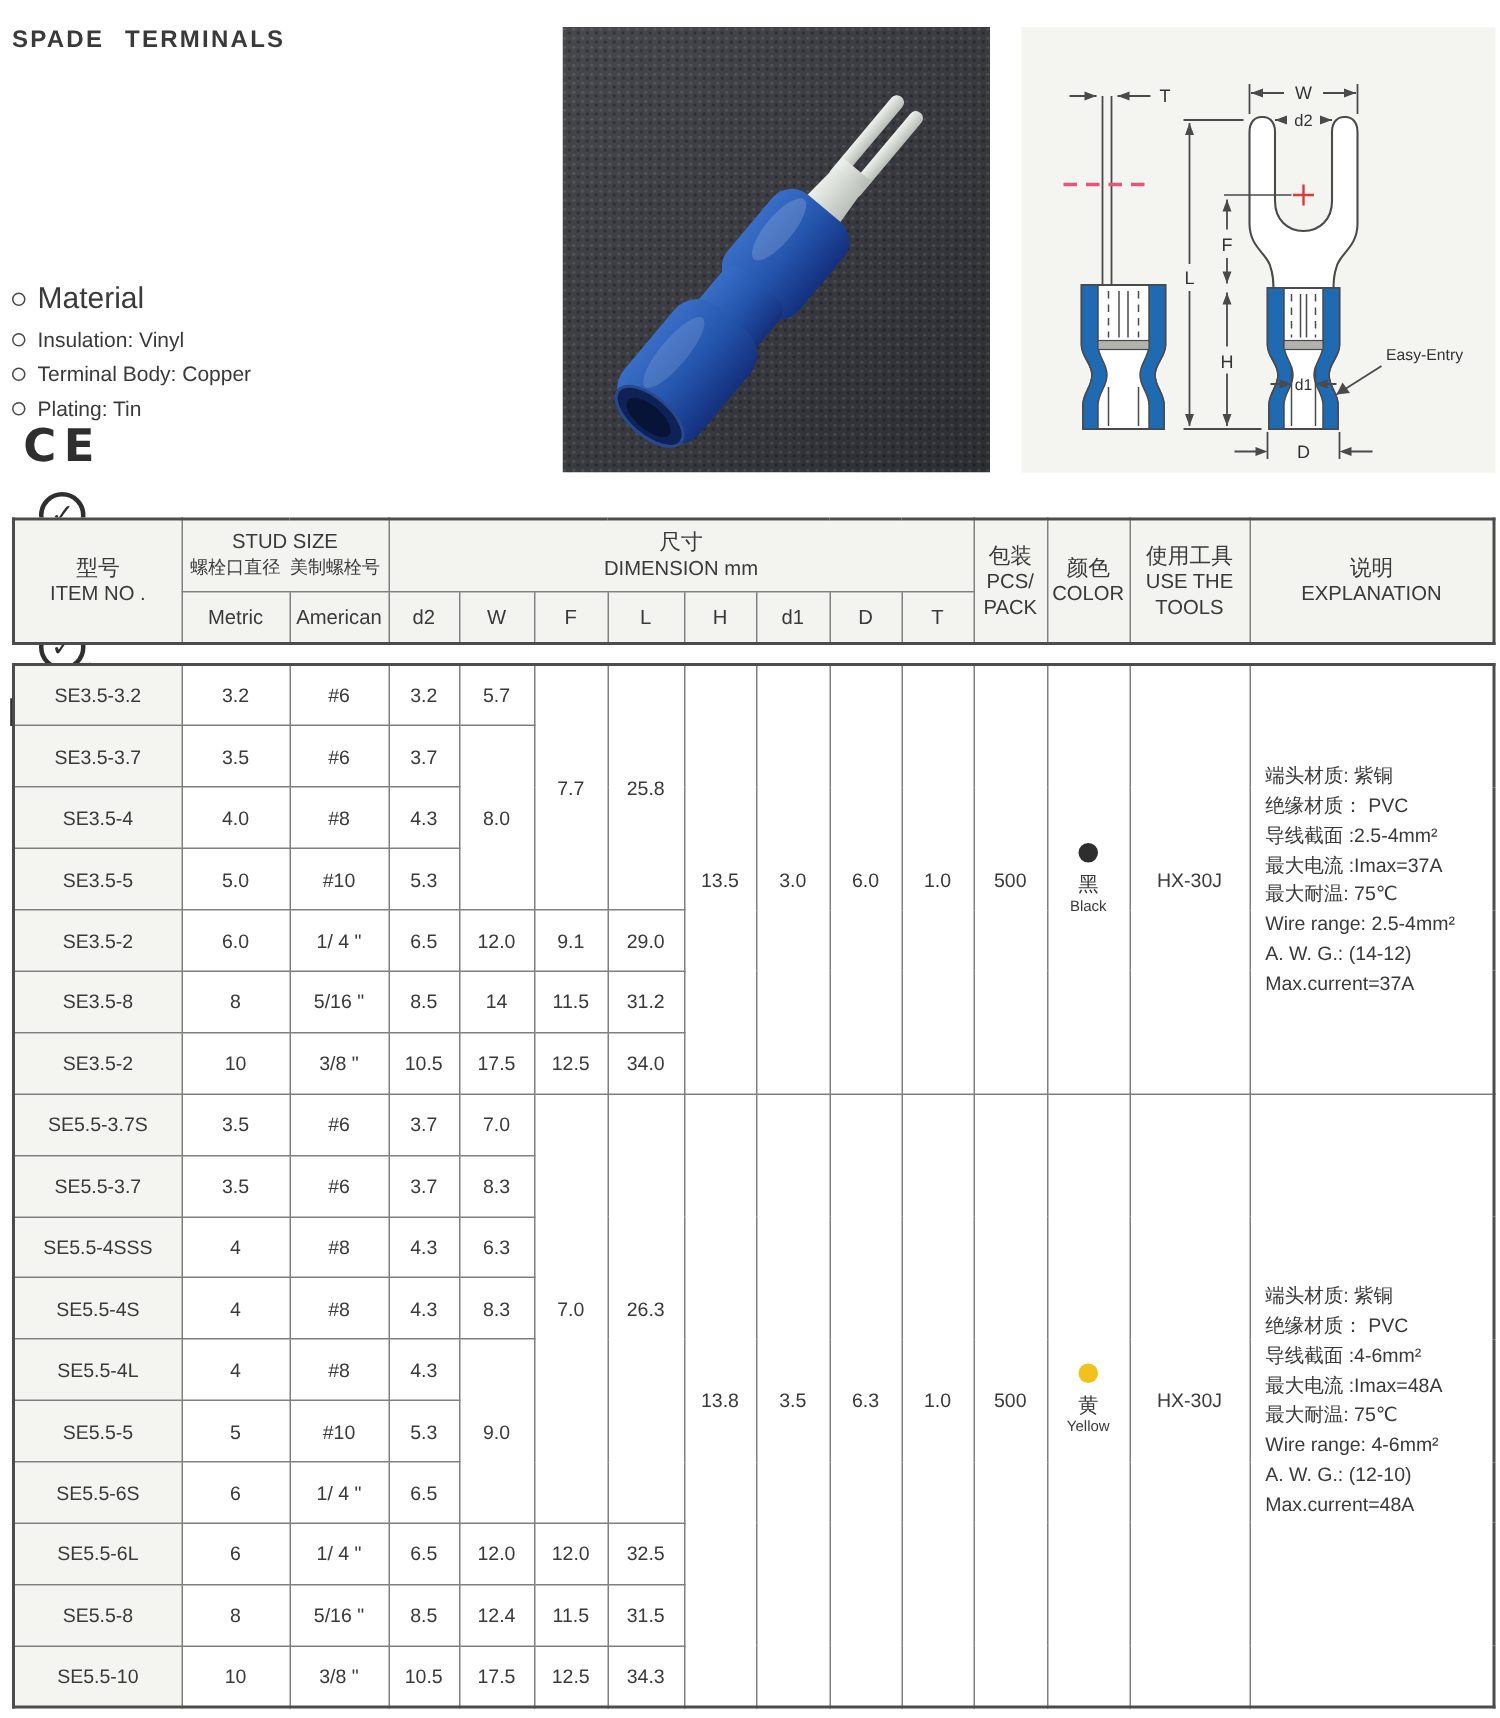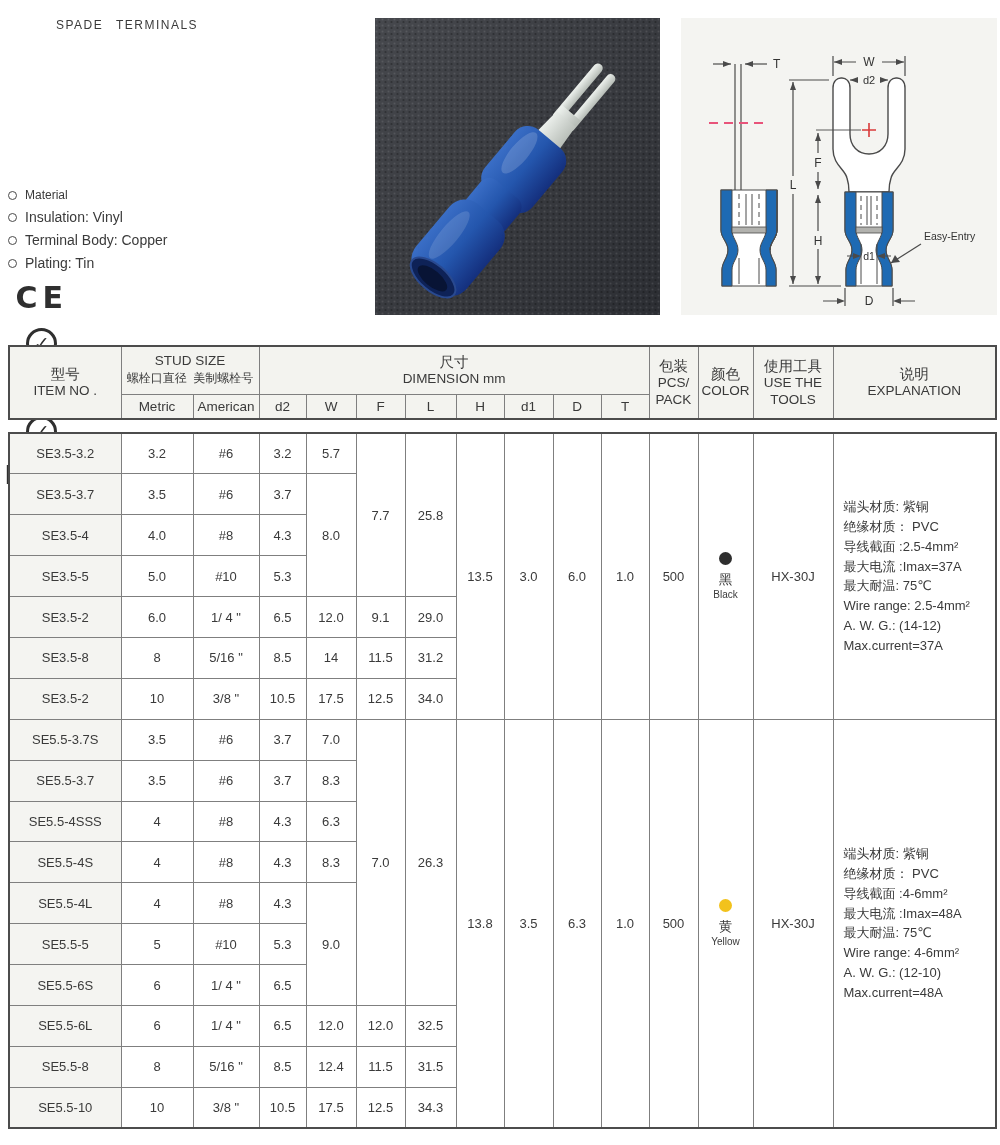--- a/index.html
+++ b/index.html
@@ -1,26 +1,26 @@
 <!DOCTYPE html>
 <html><head>
 <meta charset="utf-8">
 <style>
   html,body { margin:0; padding:0; background:#ffffff; }
   body { font-family:"Liberation Sans","DejaVu Sans",sans-serif; }
   .page { position:relative; width:1000px; height:1145px; background:#fff; overflow:hidden; }
 
   
-  .title { position:absolute; left:8px; top:18px; font-size:12px; font-weight:normal;
-           color:#3a3a3a; letter-spacing:1.5px; word-spacing:8px;margin-left:48px; }
+  .title { position:absolute; left:8px; top:18px; font-size:16px; font-weight:bold;
+           color:#3a3a3a; letter-spacing:1.5px; word-spacing:8px; }
   .material { position:absolute; left:8px; top:188px; color:#3a3a3a; }
   .mat-row { display:flex; align-items:center; margin-bottom:7px; }
   .mat-bullet { width:7px; height:7px; border:1.6px solid #4a4a4a; border-radius:50%;
                 margin-right:8px; flex:0 0 auto; }
-  .mat-heading { font-size:12px; }
+  .mat-heading { font-size:20px; }
   .mat-item { font-size:14px; }
   .certs { position:absolute; left:5px; top:280px; display:flex; align-items:center; gap:13px;flex-direction:column; }
   .ce-mark { font-size:30px; font-weight:bold; color:#2f2f2f; letter-spacing:5px;
              font-family:"DejaVu Sans",sans-serif; }
   .cert-circle { width:31px; height:31px; border-radius:50%; border:3px solid #2f2f2f;
                  color:#2f2f2f; display:flex; align-items:center; justify-content:center;
                  font-size:19px; font-weight:bold; position:relative; box-sizing:border-box; }
   .cert-tri { font-size:14px; }
   .ukas-block { position:absolute; right:-12px; top:-4px; background:#1e1e1e; color:#fff;
                 font-size:5px; width:14px; height:20px; display:flex; flex-direction:column;
@@ -268,21 +268,21 @@
         <th rowspan="2">
           <div class="h-zh">使用工具</div>
           <div class="h-en">USE THE</div>
           <div class="h-en">TOOLS</div>
         </th>
         <th rowspan="2">
           <div class="h-zh">说明</div>
           <div class="h-en">EXPLANATION</div>
         </th>
       </tr>
-      <tr style="height:25px">
+      <tr style="height:35px">
         <th class="h-small">Metric</th>
         <th class="h-small">American</th>
         <th class="h-small">d2</th>
         <th class="h-small">W</th>
         <th class="h-small">F</th>
         <th class="h-small">L</th>
         <th class="h-small">H</th>
         <th class="h-small">d1</th>
         <th class="h-small">D</th>
         <th class="h-small">T</th>

